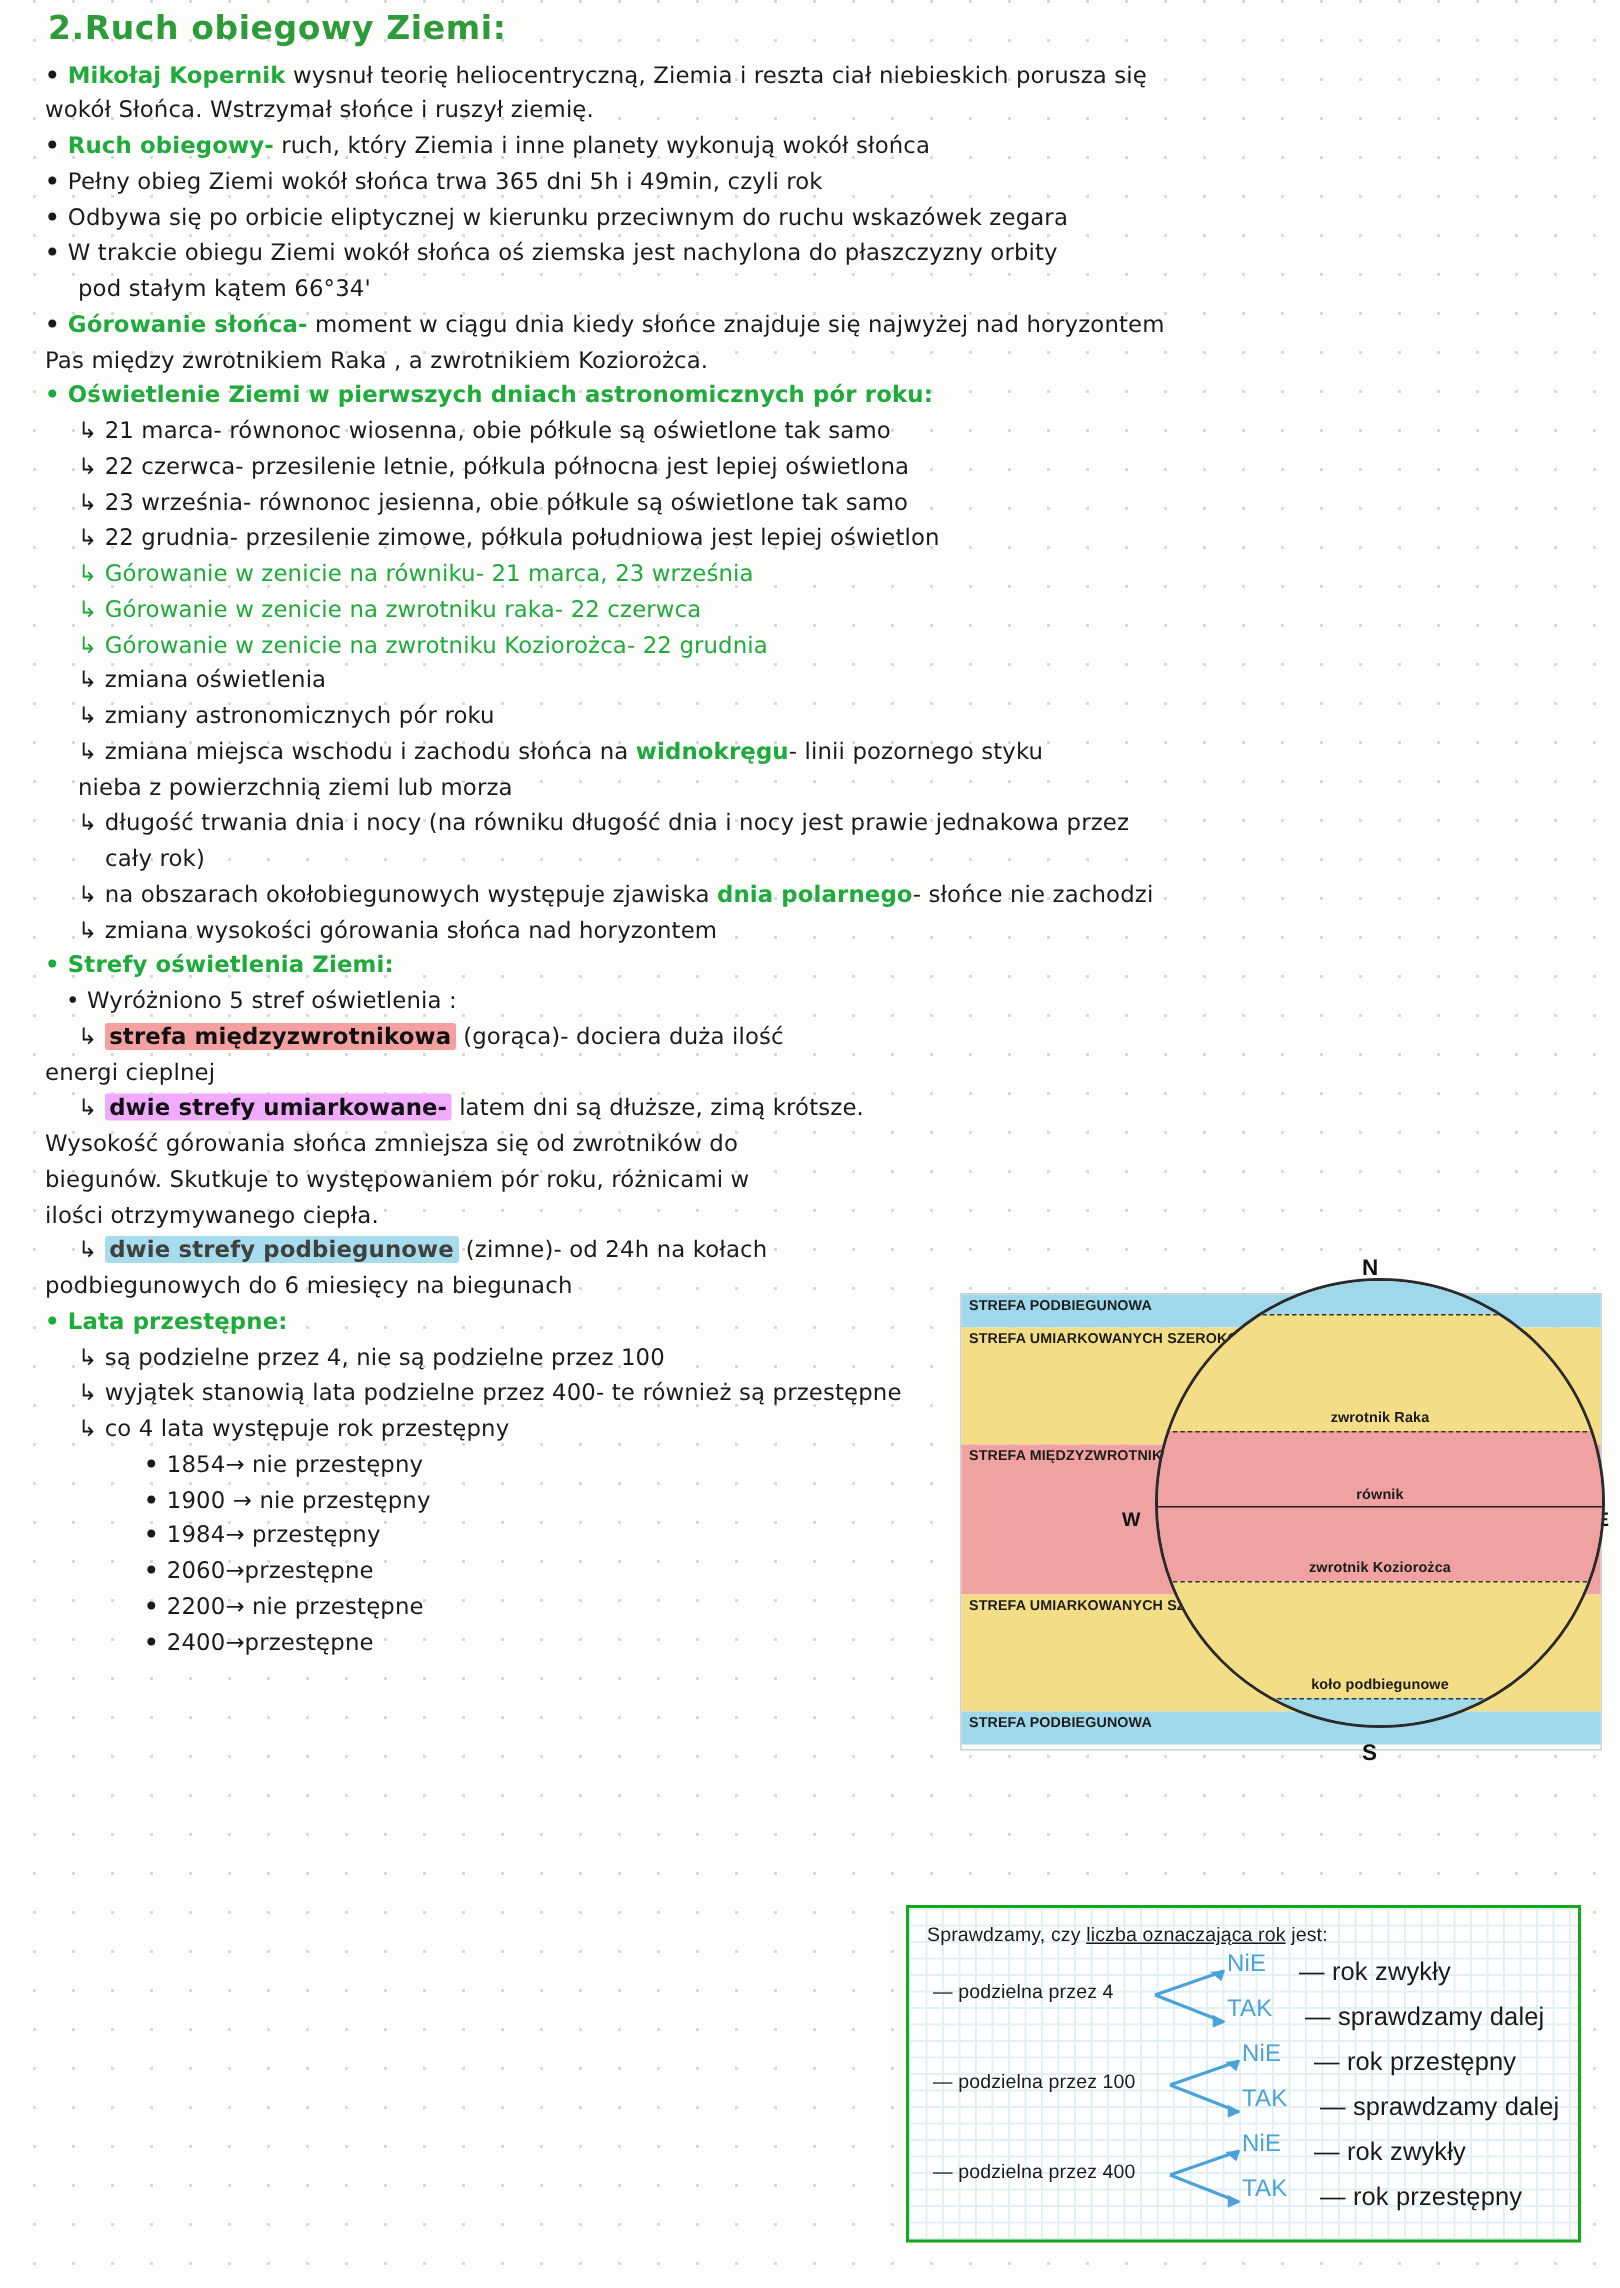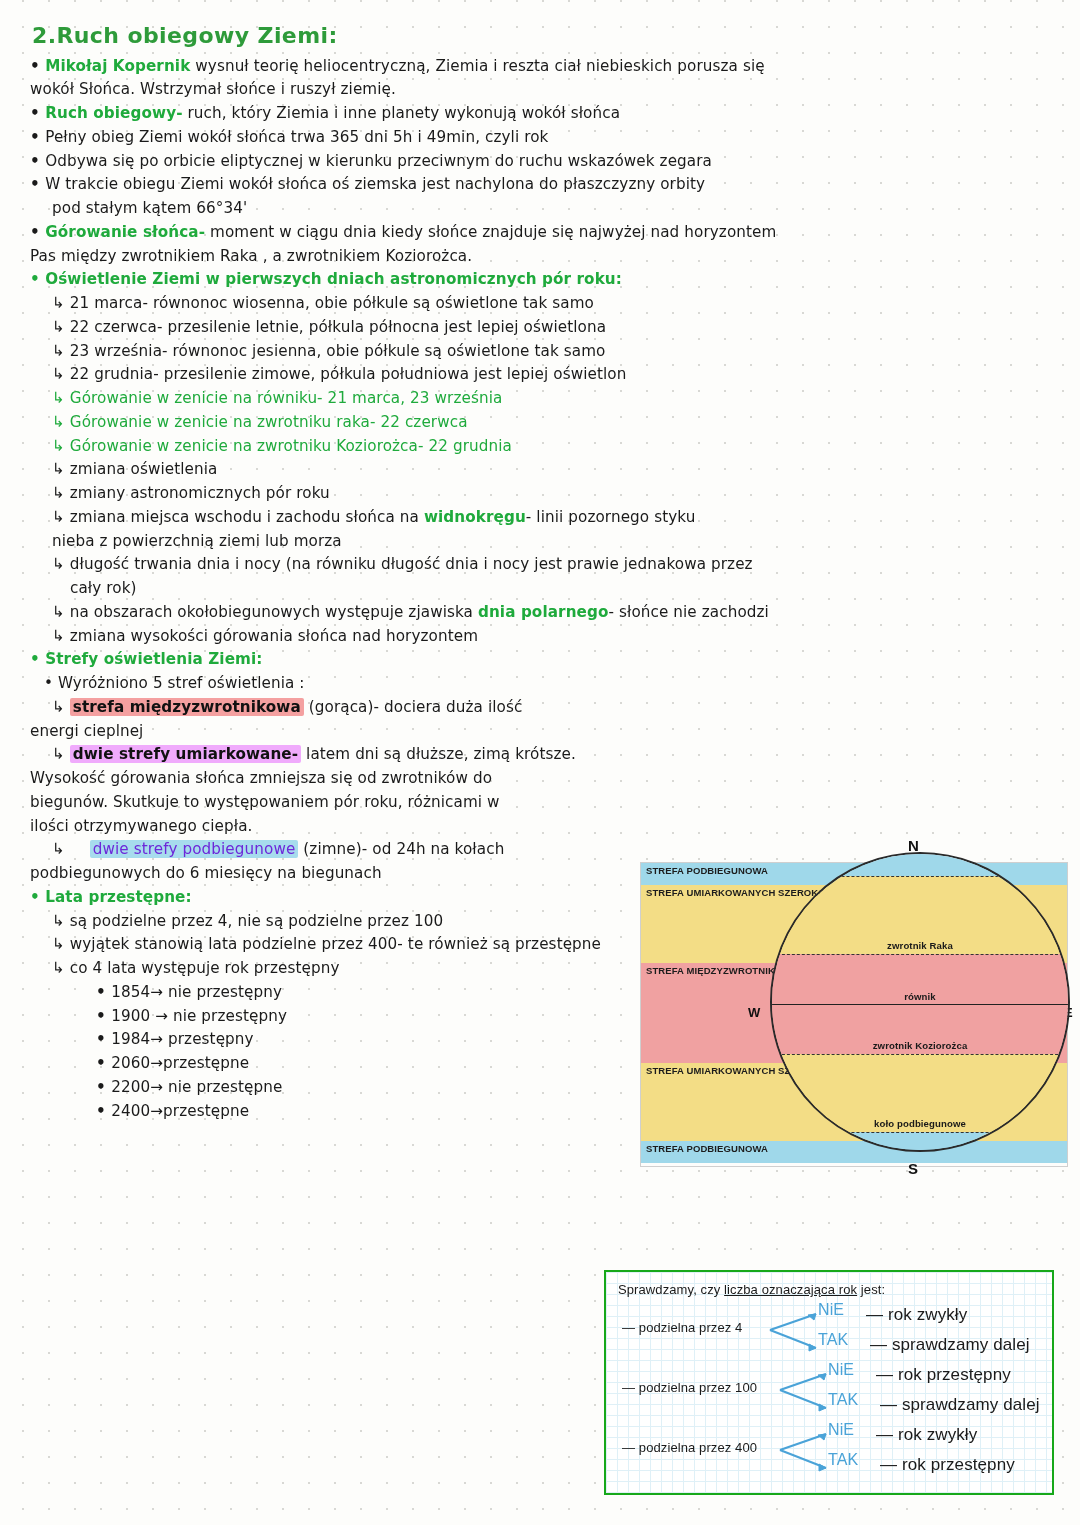--- a/index.html
+++ b/index.html
@@ -15,21 +15,21 @@
     background-color: #fdfdfb;
     background-image:
       radial-gradient(circle, #d8d8d4 1.1px, transparent 1.2px);
     background-size: 26px 26px;
     background-position: 10px 14px;
     overflow: hidden;
   }
   .page {
     position: absolute;
     inset: 0;
-    padding: 20px 26px 0 30px;
+    padding: 4px 26px 0 30px;
     box-sizing: border-box;
   }
   
   .hw {
     font-family: "DejaVu Sans", sans-serif;
     color: #1a1a1a;
     line-height: 1.30;
     letter-spacing: 0.1px;
   }
   .title {
@@ -68,23 +68,22 @@
     background: #f0abfc;
     padding: 0 3px;
     border-radius: 2px;
     color: #111;
     font-weight: bold;
   }
   .bluehl {
     background: #a7dced;
     padding: 0 3px;
     border-radius: 2px;
-    color: #6d28d9;
-    font-weight: normal;
-    margin-left: 20px;
+    color: #404040;
+    font-weight: bold;
   }
 
   
   .zones {
     position: absolute;
     left: 640px;
     top: 862px;
     width: 428px;
     height: 305px;
   }

